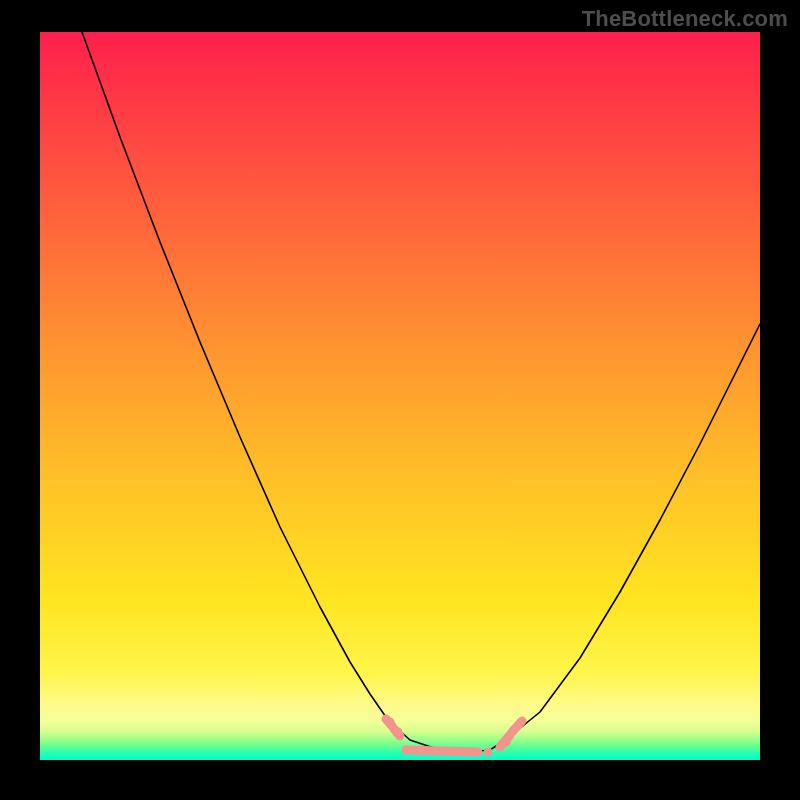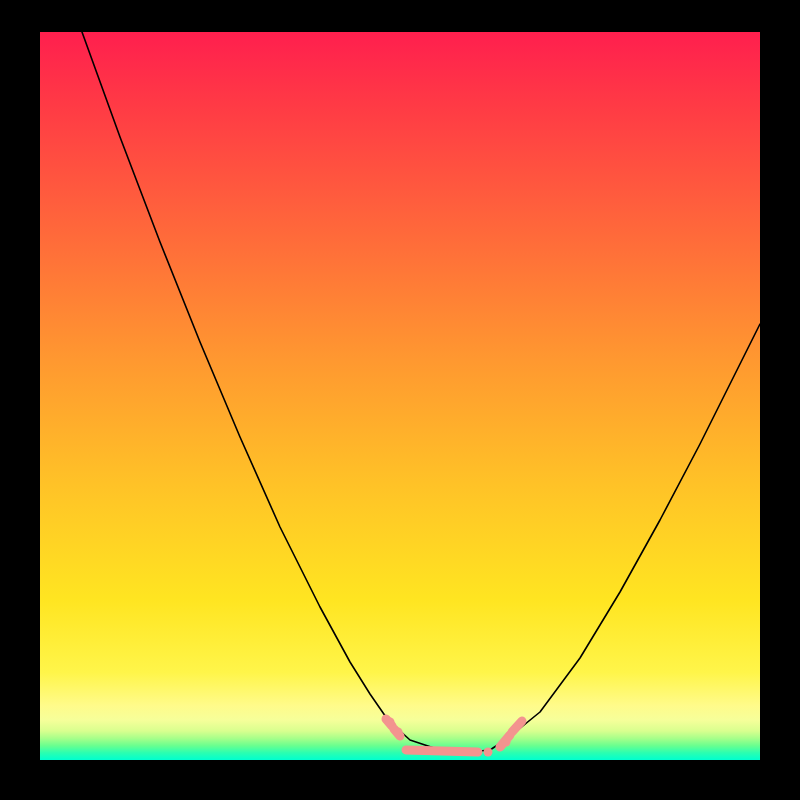--- a/index.html
+++ b/index.html
@@ -75,20 +75,21 @@
   }
   .dots circle {
     fill: #f3948f;
   }
 </style>
 </head>
 <body>
 
 <div class="frame">
 
+  <div class="attribution">TheBottleneck.com</div>
 
   <div class="plot-area">
     <svg class="curve" viewBox="0 0 720 728" preserveAspectRatio="none">
       <path id="curvePath" class="curve-path" d="M42 0 L80 105 L120 210 L160 310 L200 405 L240 495 L280 575 L310 630 L330 662 L348 688 L370 708 L400 718 L430 720 L450 718 L468 706 L500 680 L540 626 L580 560 L620 488 L660 412 L700 332 L720 292"></path>
       <g id="markerSegs">
           <line x1="346" y1="687" x2="352" y2="694" class="dash-seg"></line>
           <line x1="354" y1="697" x2="360" y2="704" class="dash-seg"></line>
           <line x1="366" y1="718" x2="438" y2="720" class="dash-seg"></line>
           <line x1="460" y1="715" x2="470" y2="703" class="dash-seg"></line>
           <line x1="472" y1="700" x2="482" y2="689" class="dash-seg"></line>

